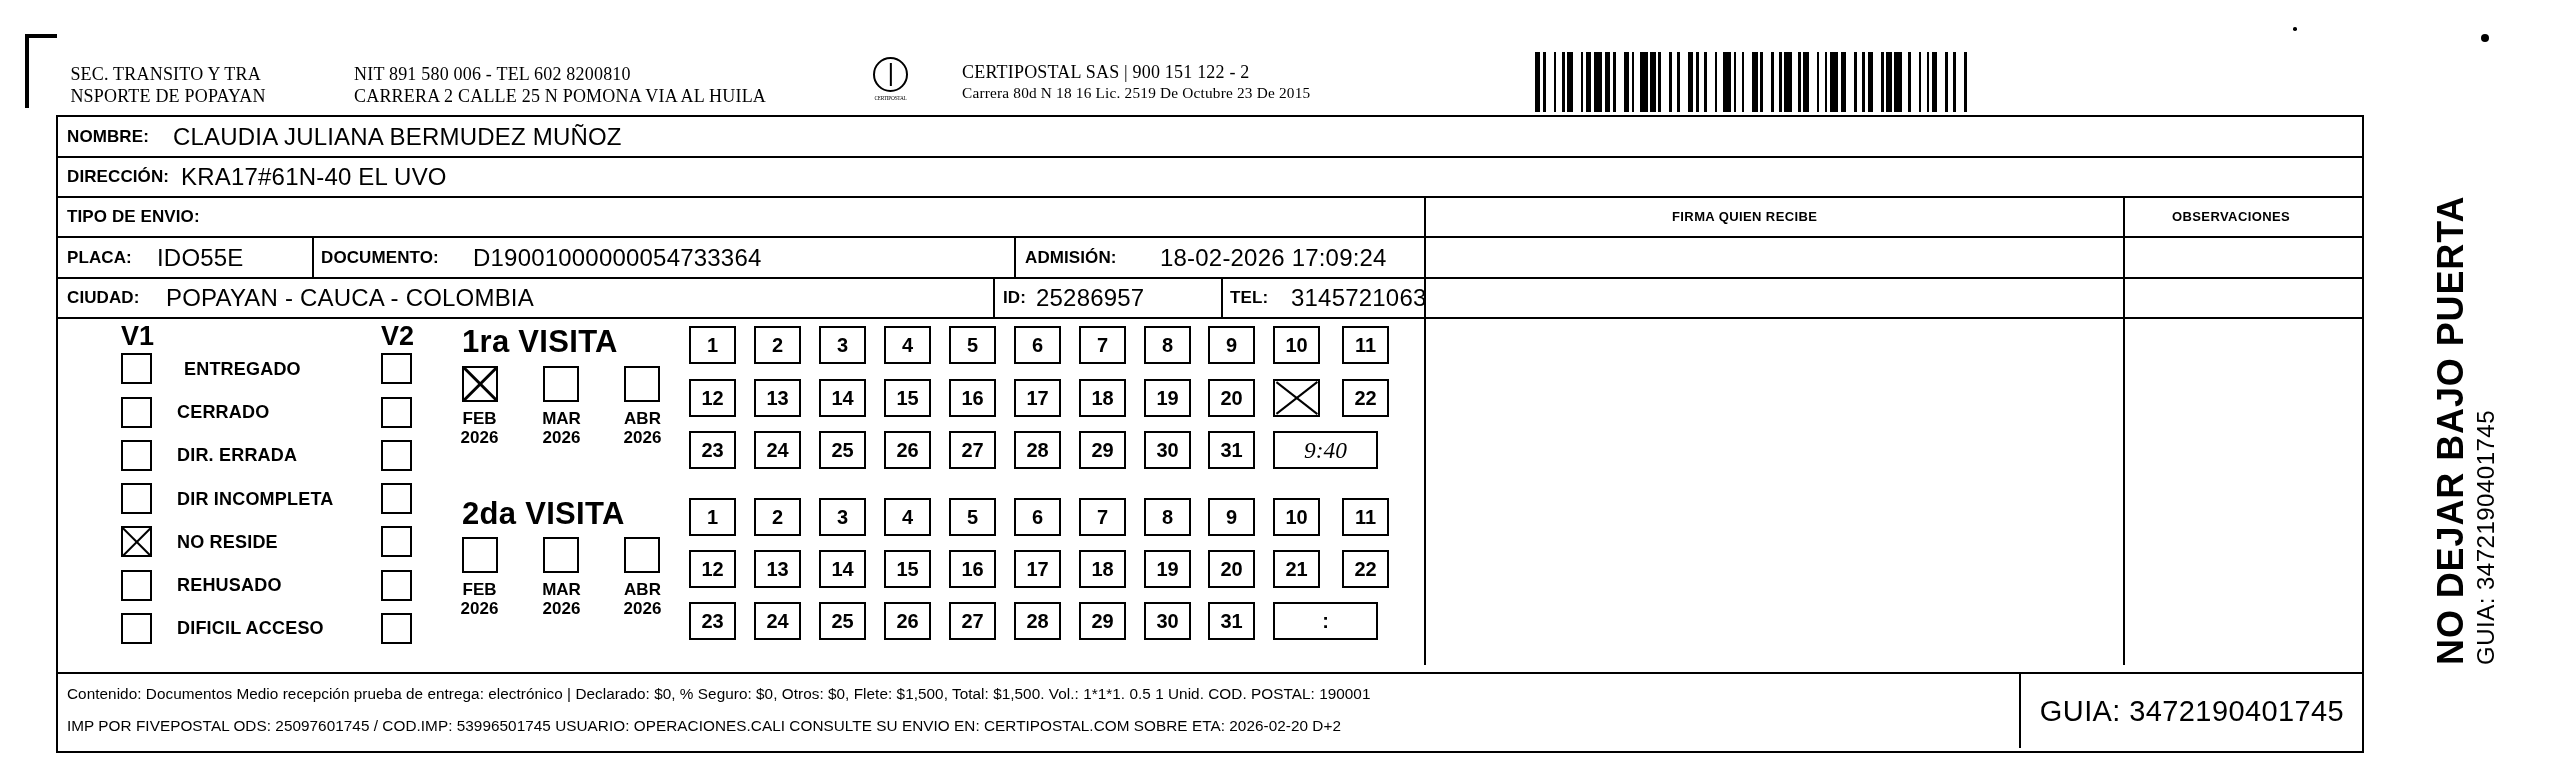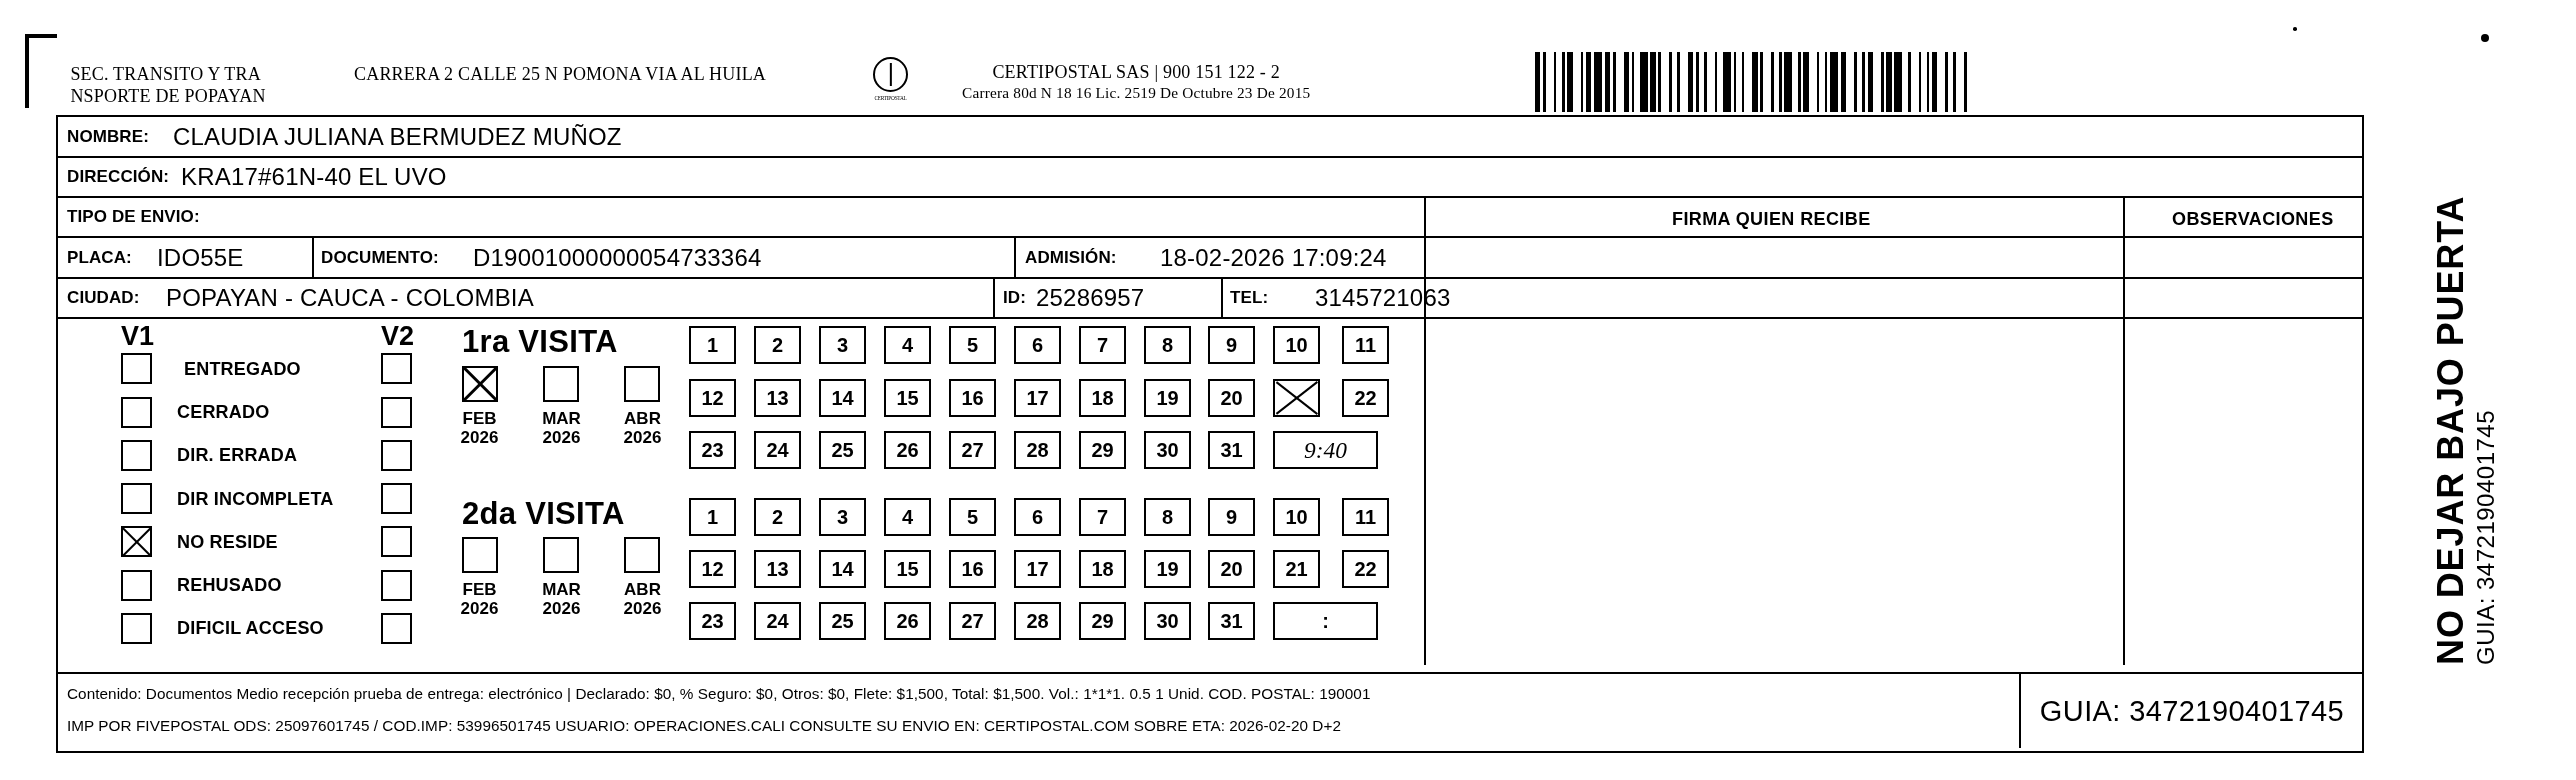--- a/index.html
+++ b/index.html
@@ -42,21 +42,21 @@
   }
   .hdr-col {
     position: absolute;
     font-size: 18px;
     line-height: 22.5px;
     letter-spacing: 0.2px;
     white-space: nowrap;
   }
   .hdr-sec { left: 14.4px; top: 12.6px; }
   .hdr-nit { left: 298px; top: 12.6px; }
-  .hdr-cp  { left: 906px; top: 10.8px; text-align: center; }
+  .hdr-cp  { left: 906px; top: 10.8px; }
   .hdr-cp .small { font-size: 15.3px; line-height: 20px; }
 
   .cp-logo {
     position: absolute;
     left: 802px;
     top: 7.2px;
     width: 65px;
     height: 52px;
     text-align: center;
   }
@@ -231,21 +231,21 @@
   .timescribble {
     font-family: "Liberation Serif", serif;
     font-size: 23.4px;
     font-weight: normal;
     font-style: italic;
   }
 
   
   .firma-head, .obs-head {
     position: absolute;
-    font-size: 18px;
+    font-size: 13px;
     font-weight: bold;
     letter-spacing: 0.4px;
     white-space: nowrap;
   }
 
   
   .footer {
     position: absolute;
     left: 20px;
     top: 633px;
@@ -319,20 +319,21 @@
 <div class="dot" style="left:2293px;top:27px;width:3.6px;height:3.6px;"></div>
 
 <div id="sheet">
 
   <div class="header-strip">
     <div class="hdr-col hdr-sec">
       <div>SEC. TRANSITO Y TRA</div>
       <div>NSPORTE DE POPAYAN</div>
     </div>
     <div class="hdr-col hdr-nit">
+      <div>NIT 891 580 006 - TEL 602 8200810</div>
       <div>CARRERA 2 CALLE 25 N POMONA VIA AL HUILA</div>
     </div>
     <div class="cp-logo">
       <div class="ring"></div>
       <div class="cap">CERTIPOSTAL</div>
     </div>
     <div class="hdr-col hdr-cp">
       <div>CERTIPOSTAL SAS | 900 151 122 - 2</div>
       <div class="small">Carrera 80d N 18 16  Lic. 2519 De Octubre 23 De 2015</div>
     </div>
@@ -502,21 +503,21 @@
       <div class="cellpad" style="left:945px;">
           <span class="lbl">ID:</span>
         </div>
       <div class="cellpad" style="left:978px;">
           <span class="val">25286957</span>
         </div>
       <div class="vline" style="left:1163px;"></div>
       <div class="cellpad" style="left:1172px;">
           <span class="lbl">TEL:</span>
         </div>
-      <div class="cellpad" style="left:1233px;margin-left:24px;">
+      <div class="cellpad" style="left:1233px;">
           <span class="val">3145721063</span>
         </div>
       <div class="vline" style="left:1366px;"></div>
       <div class="vline" style="left:2065px;"></div>
     </div>
 
     <div class="gridarea">
       <div class="vline" style="left:1366px;"></div>
       <div class="vline" style="left:2065px;"></div>
 

